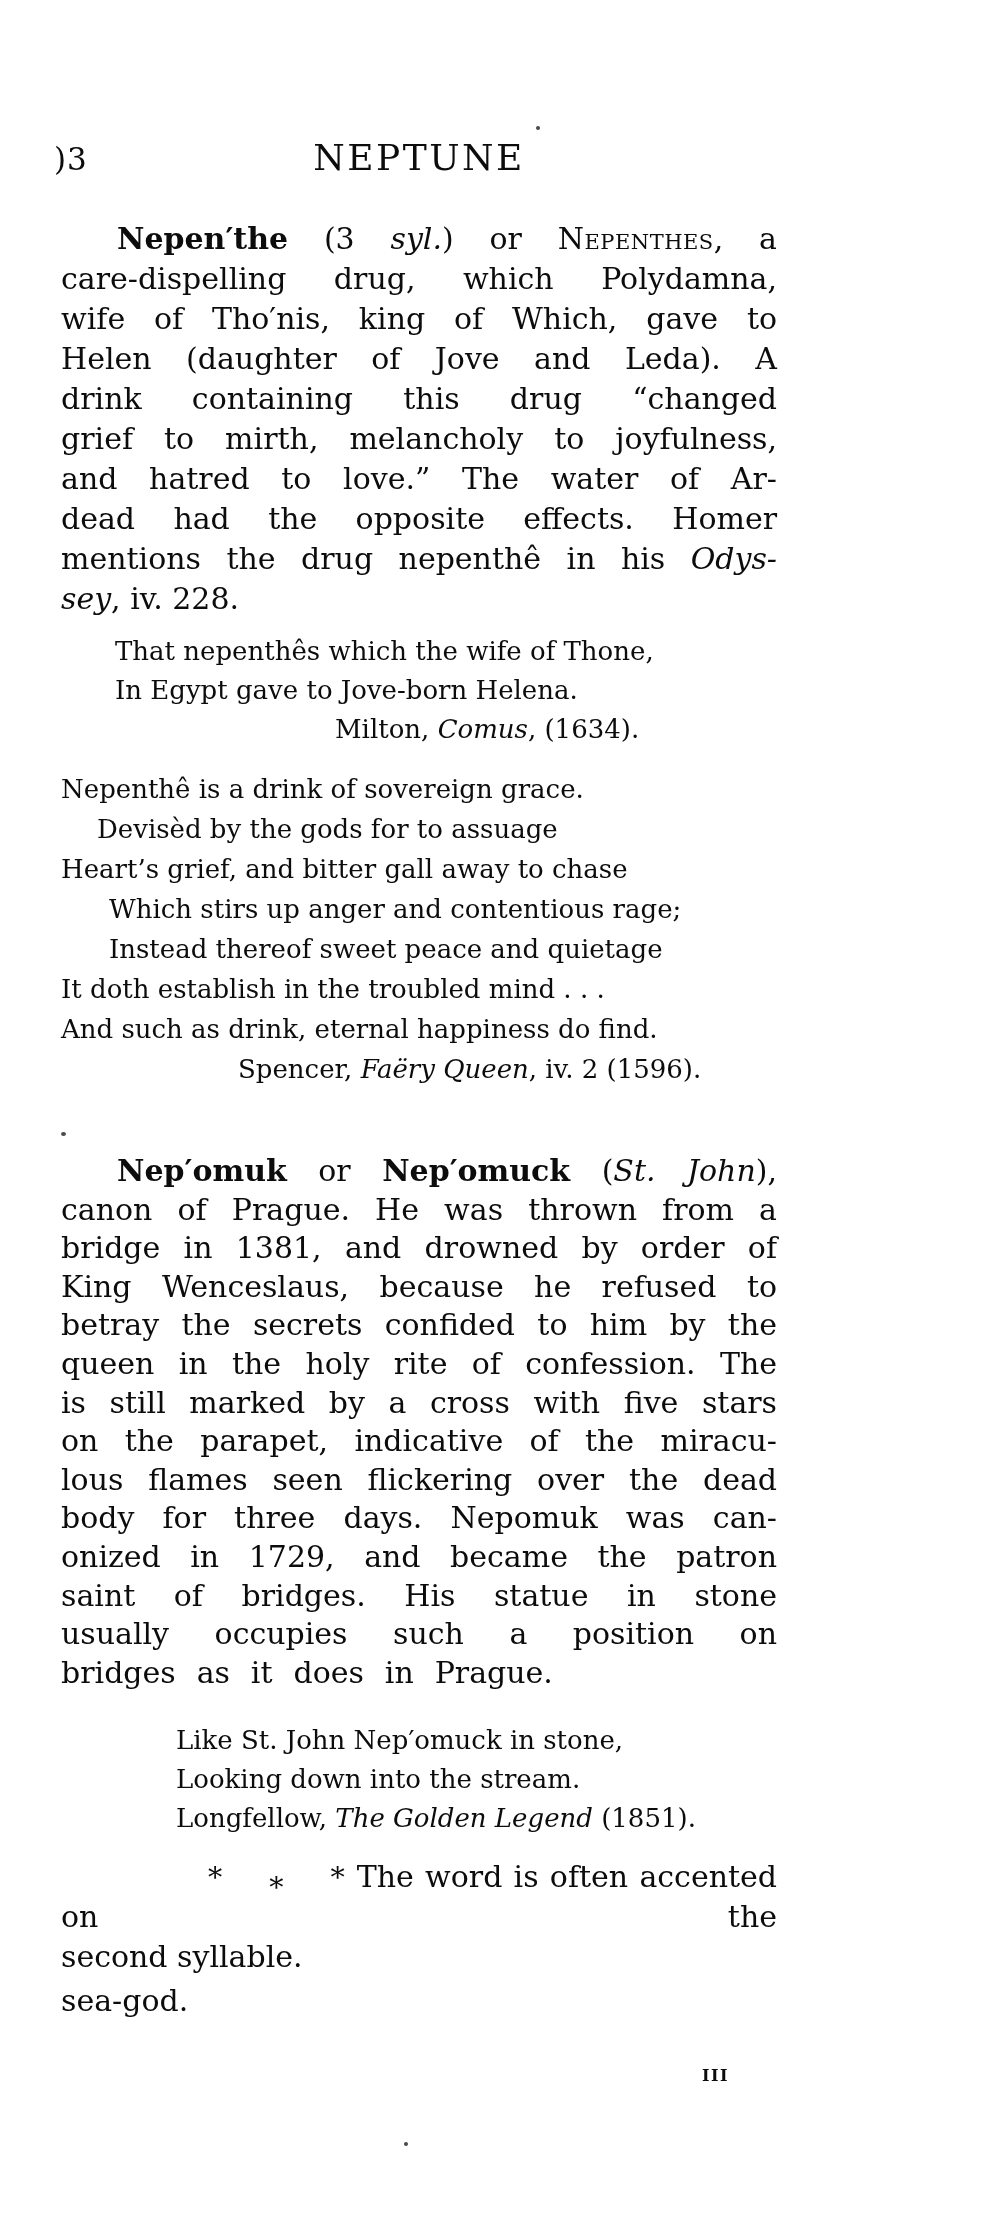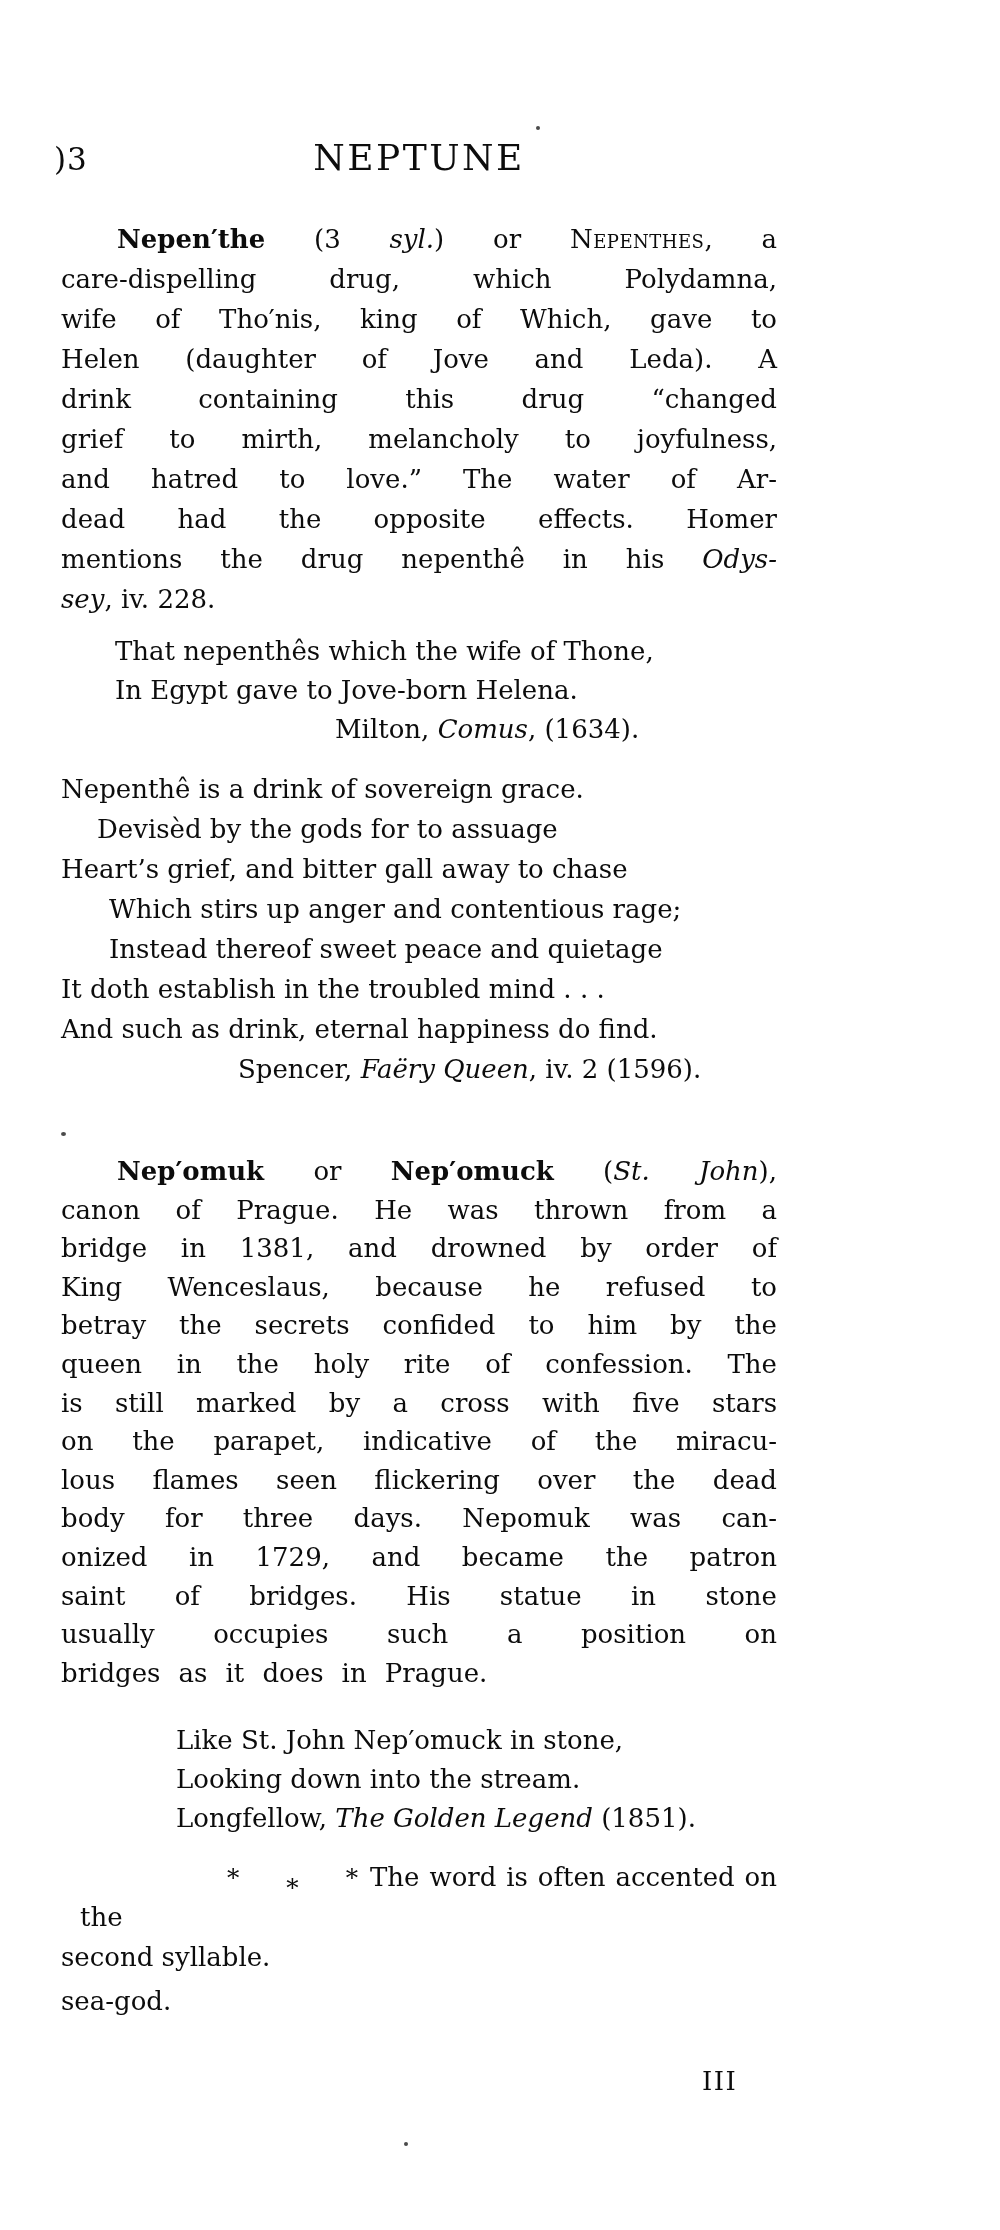--- a/index.html
+++ b/index.html
@@ -16,42 +16,42 @@
     position:absolute;left:54px;top:141px;
     font-size:31px;letter-spacing:1px;
   }
   .head-title{
     position:absolute;left:61px;top:137px;width:716px;
     text-align:center;font-size:36px;letter-spacing:2.5px;
   }
   
   .tblock{position:absolute;}
   .tline{white-space:normal;}
-  .body-block{left:61px;width:716px;font-size:26px;line-height:40px;}
+  .body-block{left:61px;width:716px;font-size:30px;line-height:40px;}
   .body-block .tline{text-align:justify;text-align-last:justify;}
   .quote-block{font-size:26px;line-height:39px;}
   .quote-block .tline{text-align:left;text-align-last:left;}
   .tline.nj{text-align:center;text-align-last:left !important;}
   .tline.ws{word-spacing:0.38em;}
   .ind1{padding-left:36px;}
   .ind2{padding-left:48px;}
   .ind3{padding-left:220px;}
   .ind4{padding-left:177px;}
   .ind5{text-indent:56px;}
-  .ind6{text-indent:49px;margin-left:19px;}
+  .ind6{text-indent:49px;}
   #para1{top:219px;}
   #quote1{top:632px;left:115px;}
   #quote2{top:769px;left:61px;line-height:40px;}
   #para2{top:1152px;line-height:38.6px;}
   #quote3{top:1721px;left:176px;}
   #footnote{top:1857px;}
   #para3{top:1981px;}
   .signature{
     position:absolute;left:702px;top:2066px;
-    font-size:26px;letter-spacing:1.5px;font-weight:normal;
+    font-size:16px;letter-spacing:1.5px;font-weight:bold;
   }
   
   .seg-b{font-weight:bold;}
   .seg-i{font-style:italic;}
   .seg-sc{font-variant:small-caps;letter-spacing:0.5px;}
   .seg-sup{font-size:0.5em;vertical-align:0.75em;font-style:italic;}
   .asterism{display:inline-block;margin-right:12px;}
   .asterism .st{display:inline-block;font-size:0.95em;line-height:0;}
   .asterism .st.mid{transform:translateY(10px);margin:0 -2px;}
   

